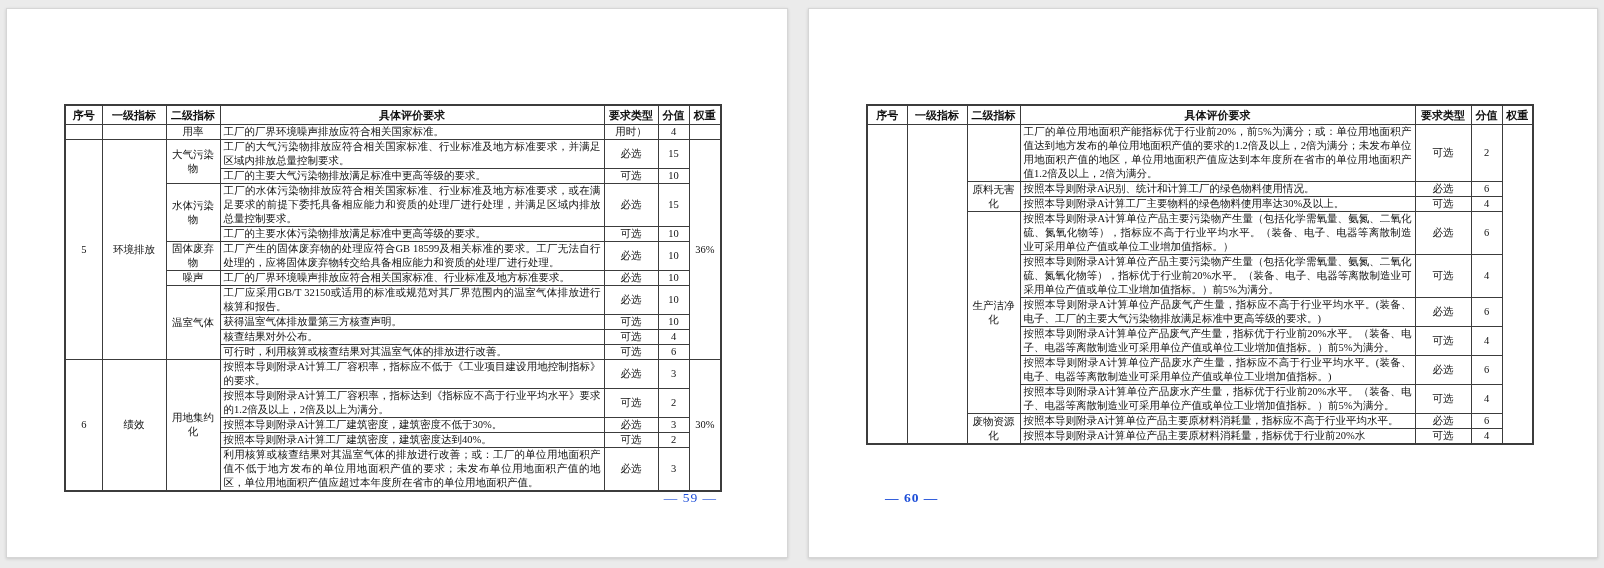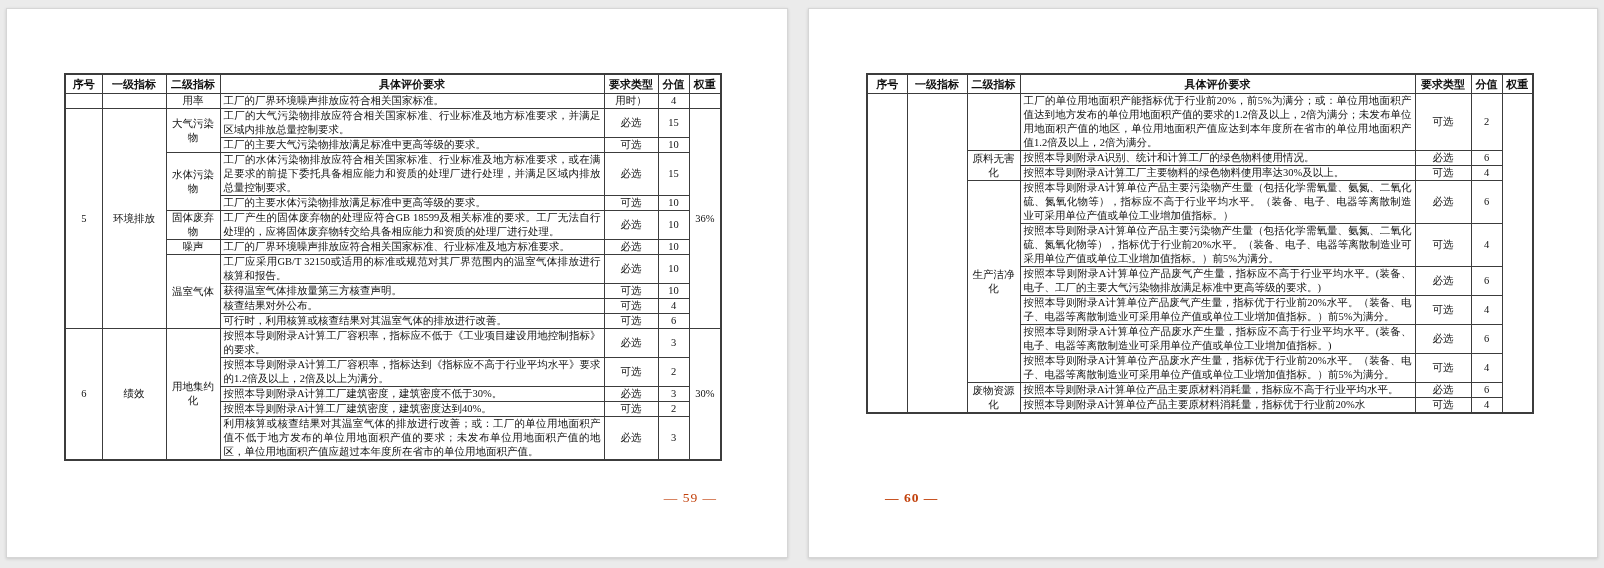--- a/index.html
+++ b/index.html
@@ -15,21 +15,21 @@
     position: absolute; top: 8px; height: 550px;
     background: #ffffff;
     border: 1px solid #d6d6d6;
     box-shadow: 0 1px 3px rgba(0,0,0,0.15);
     box-sizing: border-box;
   }
   .page-left  { left: 6px;   width: 782px; }
   .page-right { left: 808px; width: 790px; }
 
   table.doc-table {
-    position: absolute; top: 64px;
+    position: absolute; top: 95px;
     border-collapse: collapse; table-layout: fixed;
     font-size: 10.5px; line-height: 14px;
     border: 2px solid #3c3c3c;
   }
   .t59 { left: 57px; width: 658px; }
   .t60 { left: 57px; width: 666px; }
 
   .doc-table th {
     border: 1px solid #3c3c3c;
     font-weight: bold; font-size: 11px;
@@ -40,21 +40,21 @@
     border: 1px solid #3c3c3c;
     padding: 0 3px; vertical-align: middle;
   }
   td.c-seq, td.c-l1, td.c-l2, td.c-type, td.c-score, td.c-weight {
     text-align: center;
   }
   td.c-req { text-align: justify; }
 
   .page-num {
     position: absolute; top: 481px;
-    font-size: 13.5px; letter-spacing: 1px; color: #c2410c;
+    font-size: 13.5px; letter-spacing: 1px; color: #1d4ed8;
     white-space: nowrap;
   }
   .pn-outer-right { right: 70px; }
   .pn-outer-left  { left: 76px; font-weight: bold; }
 </style>
 </head>
 <body>
 
 <div class="canvas">
 

